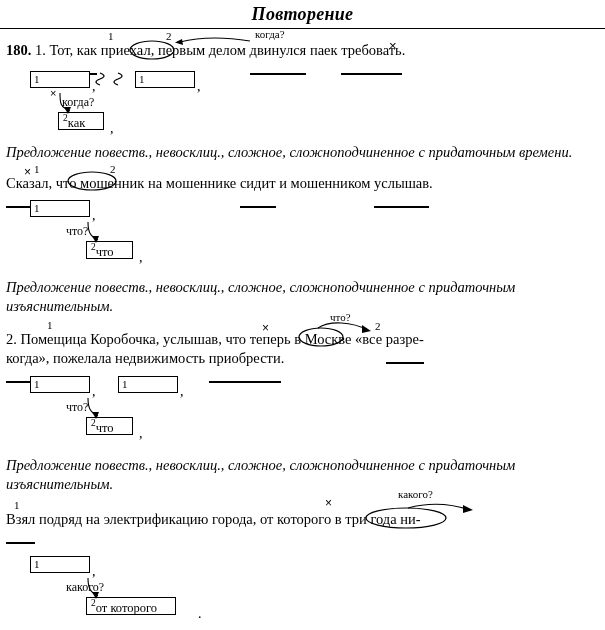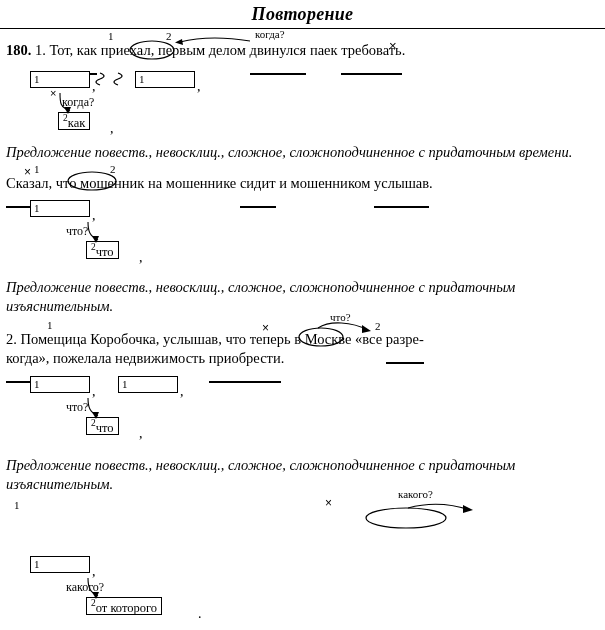--- a/index.html
+++ b/index.html
@@ -62,21 +62,21 @@
     box-sizing: border-box;
     font-size: 12px;
     line-height: 1;
   }
   .box-main {
     width: 60px;
     height: 17px;
   }
   .box-sub {
     height: 18px;
-    padding: 2px 4px 0 4px;
+    padding: 2px 18px 0 4px;
     font-size: 12.5px;
     white-space: nowrap;
   }
   .sub-num {
     font-size: 9.5px;
     vertical-align: super;
     position: relative;
     top: -1px;
   }
   .qlabel {
@@ -227,20 +227,23 @@
     <span class="comma" style="left:139px; top:54px;">,</span>
     <svg class="overlay" width="605" height="72">
       <path d="M 88 26 C 88 36 90 40 98 44" fill="none" stroke="#000" stroke-width="1.1"></path>
       <path d="M 92 40 L 96 47 L 99 40 Z" fill="#000"></path>
     </svg>
   </div>
 
   <div class="body-text ital" style="margin-top:12px;">Предложение повеств., невосклиц., сложное, сложноподчиненное с придаточным изъяснительным.</div>
 
   <div style="position:relative; height:44px; margin-top:6px;">
+    <div class="body-text" style="position:absolute; left:0; top:10px; white-space:nowrap;">
+      <span class="uu">Взял</span><span> подряд на электрификацию города, от которого в три года ни-</span>
+    </div>
     <span class="annot" style="left:14px; top:-1px;">1</span>
     <span class="annot" style="left:398px; top:-12px;">какого?</span>
     <svg class="overlay" width="605" height="44">
       <text x="325" y="7" font-size="12" font-family="Liberation Sans, sans-serif">×</text>
       <ellipse cx="406" cy="18" rx="40" ry="10" fill="none" stroke="#000" stroke-width="1.2"></ellipse>
       <path d="M 408 8 C 430 2 452 4 470 10" fill="none" stroke="#000" stroke-width="1.1"></path>
       <path d="M 463 5 L 473 10 L 463 13 Z" fill="#000"></path>
     </svg>
   </div>
 

